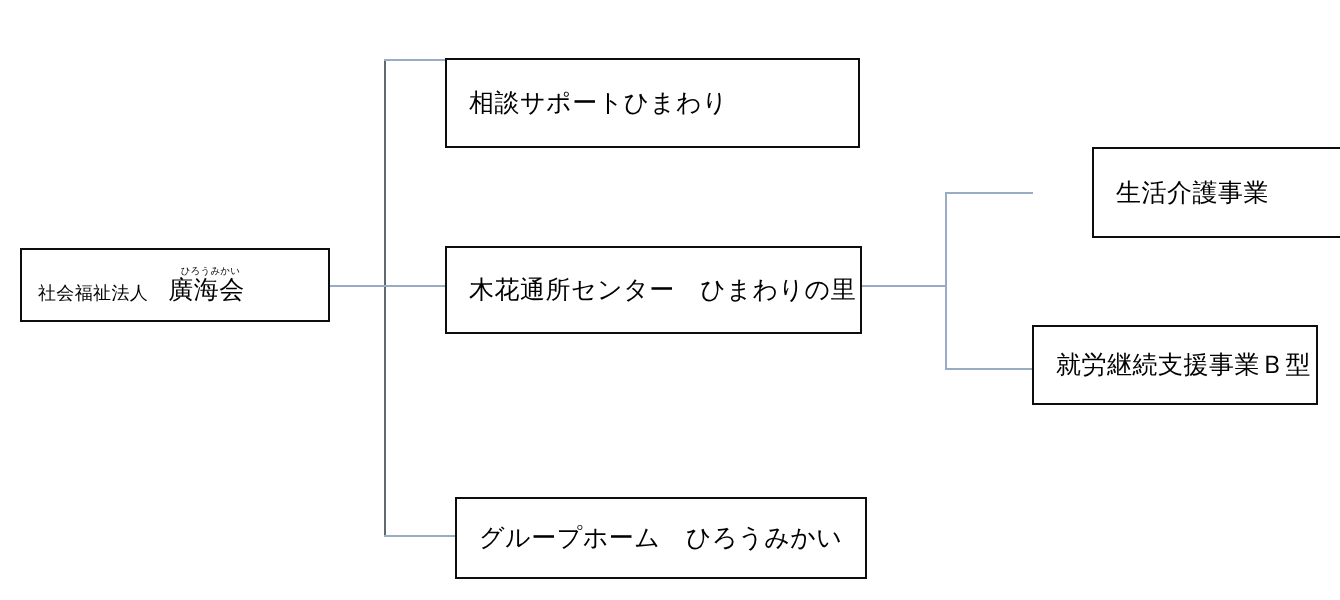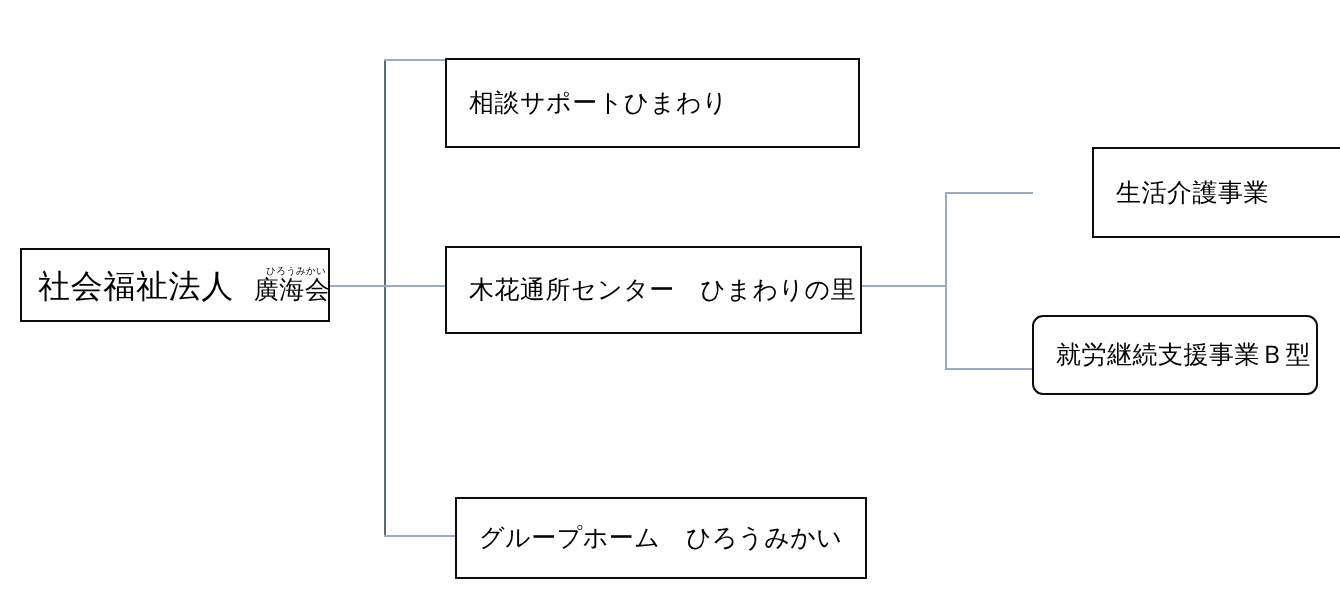--- a/index.html
+++ b/index.html
@@ -64,21 +64,21 @@
     white-space: nowrap;
     padding-left: 8px;
   }
   .ruby-base {
     font-size: 25px;
     line-height: 1.05;
     letter-spacing: 0.02em;
     white-space: nowrap;
   }
   .plain-seg {
-    font-size: 32px;
+    font-size: 18px;
     line-height: 1.05;
     letter-spacing: 0.02em;
     white-space: nowrap;
   }
   .gap-seg {
     display: inline-block;
     width: 20px;
   }
 </style>
 </head>
@@ -124,17 +124,17 @@
   </div>
 
   <div class="node" style="left:455px; top:497px; width:412px; height:82px;">
     <span class="label">グループホーム　ひろうみかい</span>
   </div>
 
   <div class="node" style="left:1092px; top:147px; width:286px; height:91px;">
     <span class="label">生活介護事業</span>
   </div>
 
-  <div class="node" style="left:1032px; top:315px; width:286px; height:80px;border-radius:11px;">
+  <div class="node" style="left:1032px; top:325px; width:286px; height:80px;">
     <span class="label">就労継続支援事業Ｂ型</span>
   </div>
 
 </div>
 
 </body></html>

